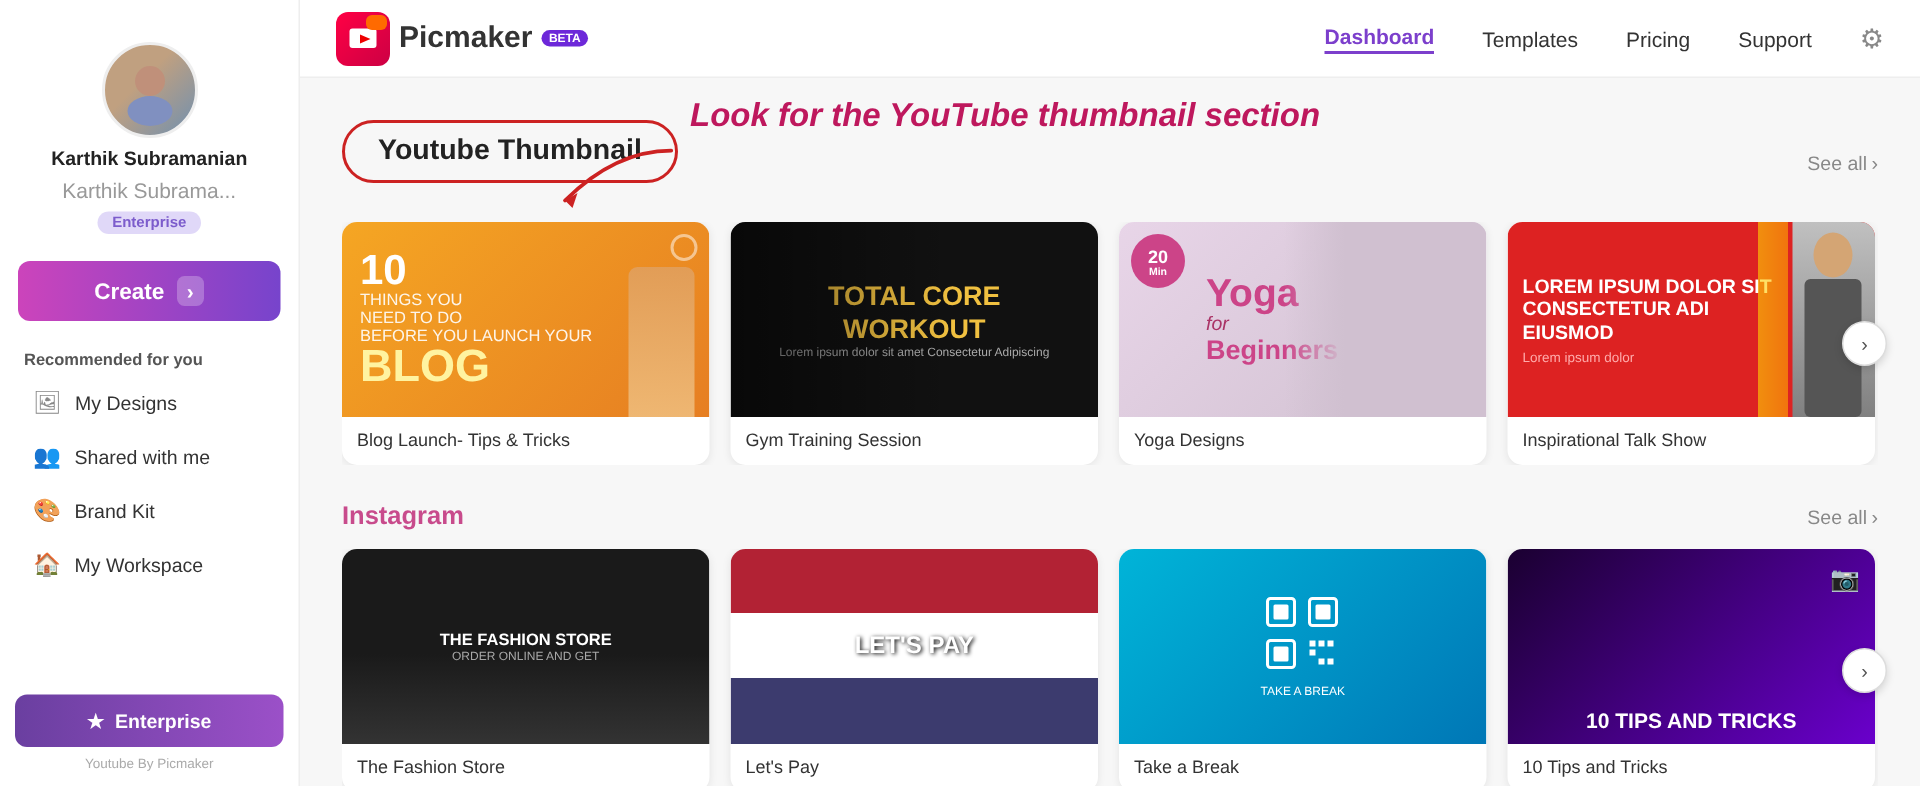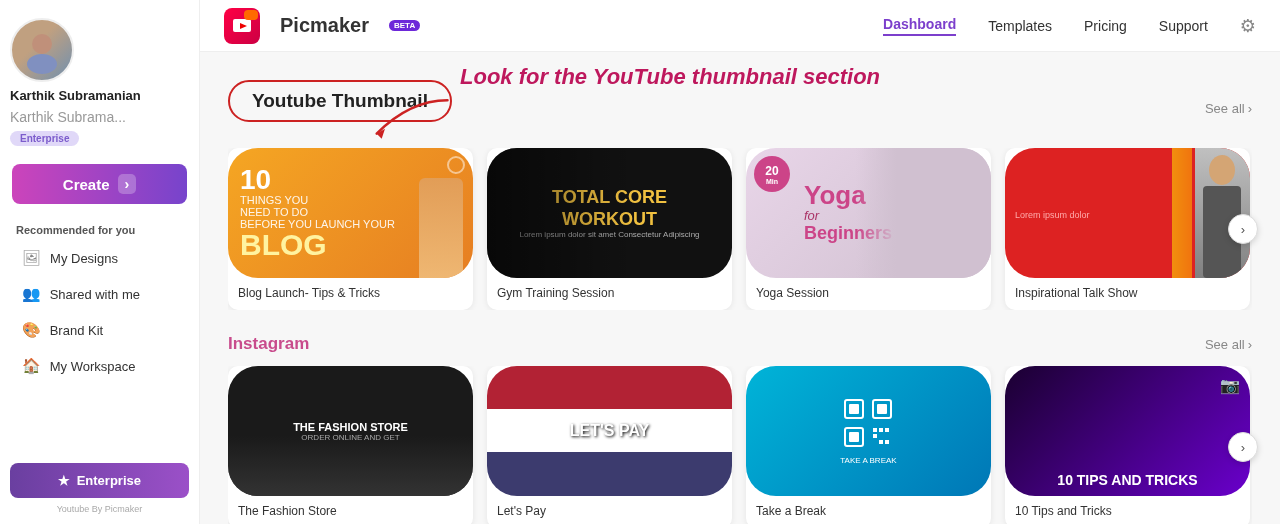--- a/index.html
+++ b/index.html
@@ -13,22 +13,22 @@
       display: flex;
       flex-direction: column;
       padding: 0;
       border-right: 1px solid #eee;
       height: 524px;
       overflow: hidden;
     }
     .sidebar-profile {
       display: flex;
       flex-direction: column;
-      align-items: flex-start;
-      padding: 18px 10px 10px;
+      align-items: center;
+      padding: 28px 10px 10px;
       gap: 6px;
     }
     .avatar {
       width: 64px;
       height: 64px;
       border-radius: 50%;
       background: linear-gradient(135deg, #c0a080 40%, #7090b0 100%);
       display: flex;
       align-items: center;
       justify-content: center;
@@ -135,21 +135,21 @@
       display: flex;
       align-items: center;
       padding: 0 24px;
       border-bottom: 1px solid #eee;
       gap: 0;
       justify-content: space-between;
     }
     .topnav-logo {
       display: flex;
       align-items: center;
-      gap: 20px;
+      gap: 6px;
       font-size: 20px;
       font-weight: 800;
       color: #333;
     }
     .logo-icon {
       width: 36px;
       height: 36px;
       background: linear-gradient(135deg, #f04, #c04);
       border-radius: 8px;
       display: flex;
@@ -274,21 +274,20 @@
       border-radius: 10px;
       overflow: hidden;
       background: #fff;
       box-shadow: 0 1px 6px rgba(0,0,0,0.08);
     }
     .card-thumb {
       width: 100%;
       height: 130px;
       position: relative;
       overflow: hidden;
-      border-radius: 30px;
     }
     .card-label {
       padding: 8px 10px 10px;
       font-size: 12px;
       color: #333;
       font-weight: 500;
     }
 
     
     .thumb-blog {
@@ -547,27 +546,32 @@
                 <span style="font-size:7px;">Min</span>
               </div>
               <div style="margin-left:48px;">
                 <div style="font-size:26px;font-weight:900;color:#cc4488;line-height:1;">Yoga</div>
                 <div style="font-size:13px;color:#aa3366;font-style:italic;">for</div>
                 <div style="font-size:18px;font-weight:700;color:#cc4488;">Beginners</div>
               </div>
               <div style="position:absolute;right:0;top:0;bottom:0;width:55%;background:linear-gradient(90deg,transparent,#d0c0d0 30%);"></div>
             </div>
           </div>
-          <div class="card-label">Yoga Session</div>
+          <div class="card-label">Yoga Designs</div>
         </div>
 
         <div class="card">
           <div class="card-thumb">
             <div class="thumb-insp">
               <div style="flex:1;">
+                <div class="insp-text">
+                  <span>LOREM IPSUM DOLOR SIT</span><br>
+                  <span>CONSECTETUR ADI</span><br>
+                  <span>EIUSMOD</span>
+                </div>
                 <div style="font-size:9px;color:#ffaaaa;margin-top:4px;">Lorem ipsum dolor</div>
               </div>
               <div style="width:55px;height:100%;background:linear-gradient(180deg,#c0c0c0 0%,#808080 100%);border-radius:0 0 0 0;position:absolute;right:0;top:0;"></div>
               <div style="position:absolute;right:0;top:0;bottom:0;width:55px;overflow:hidden;border-radius:0;">
                 <svg width="55" height="130" viewBox="0 0 55 130" xmlns="http://www.w3.org/2000/svg">
                   <ellipse cx="27" cy="22" rx="13" ry="15" fill="#d4a574"></ellipse>
                   <rect x="8" y="38" width="38" height="92" rx="4" fill="#555"></rect>
                 </svg>
               </div>
               <div style="position:absolute;right:58px;top:0;bottom:0;width:20px;background:linear-gradient(90deg,#ffd700,#ffaa00);opacity:0.6;"></div>

